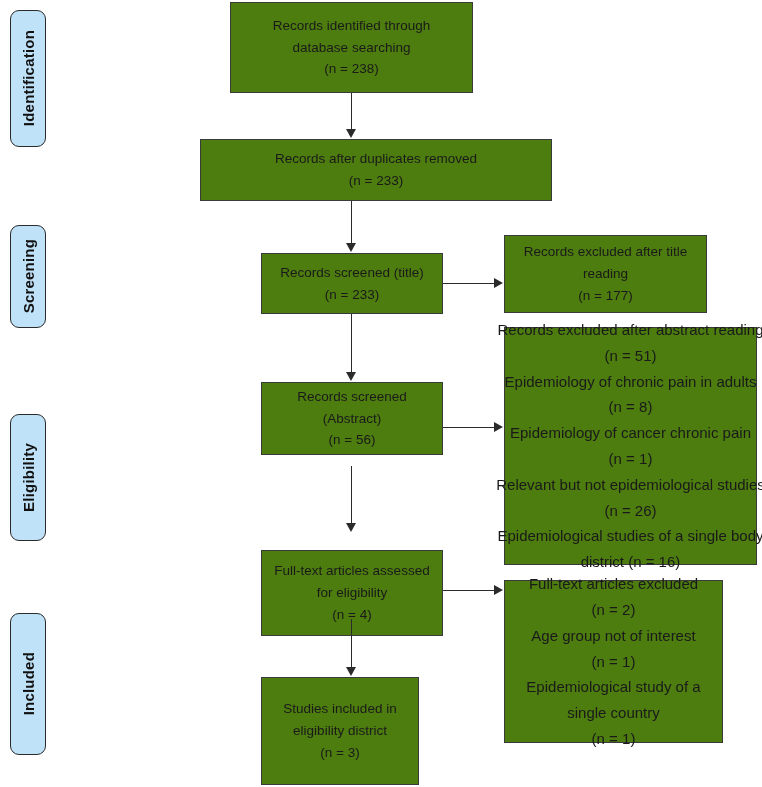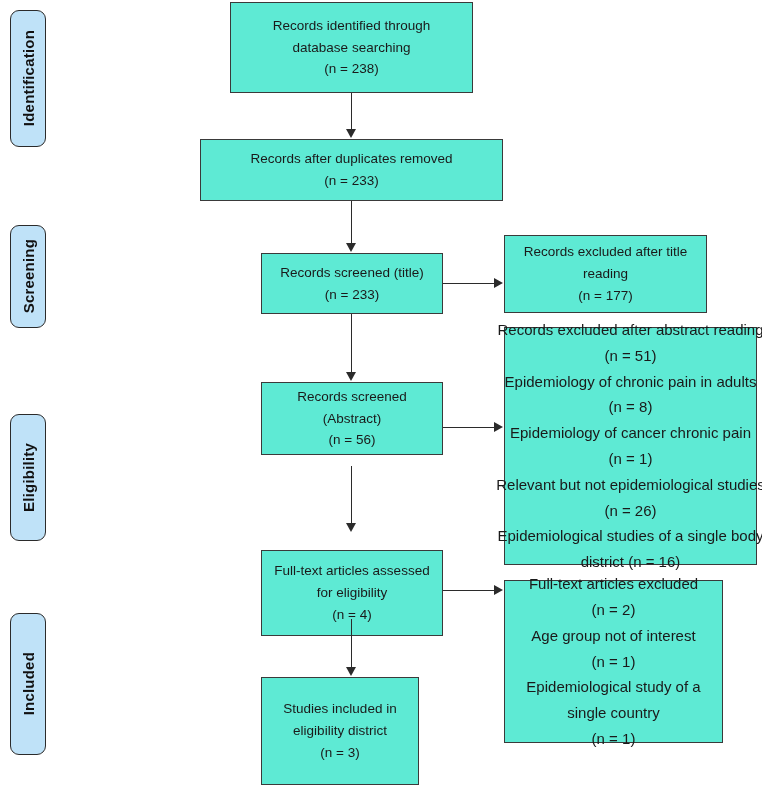--- a/index.html
+++ b/index.html
@@ -37,21 +37,21 @@
     font-size: 15px;
     letter-spacing: .2px;
     color: #111111;
     white-space: nowrap;
   }
 
   
   .flow-box {
     position: absolute;
     box-sizing: border-box;
-    background: #5eead4;
+    background: #4d7c0f;
     border: 1.4px solid #3a3a3a;
     display: flex;
     flex-direction: column;
     align-items: center;
     justify-content: center;
     text-align: center;
     padding: 4px 8px;
   }
   .flow-box .line {
     display: block;
@@ -111,21 +111,21 @@
   <div class="stage-label" style="left:10px; top:613px; width:36px; height:142px;">
     <span>Included</span>
   </div>
 
   <div class="flow-box" style="left:230px; top:2px; width:243px; height:91px;">
     <span class="line">Records identified through</span>
     <span class="line">database searching</span>
     <span class="line">(n = 238)</span>
   </div>
 
-  <div class="flow-box" style="left:200px; top:139px; width:303px; height:62px;">
+  <div class="flow-box" style="left:200px; top:139px; width:352px; height:62px;">
     <span class="line">Records after duplicates removed</span>
     <span class="line">(n = 233)</span>
   </div>
 
   <div class="flow-box" style="left:261px; top:253px; width:182px; height:61px;">
     <span class="line">Records screened (title)</span>
     <span class="line">(n = 233)</span>
   </div>
 
   <div class="flow-box" style="left:504px; top:235px; width:203px; height:78px;">

